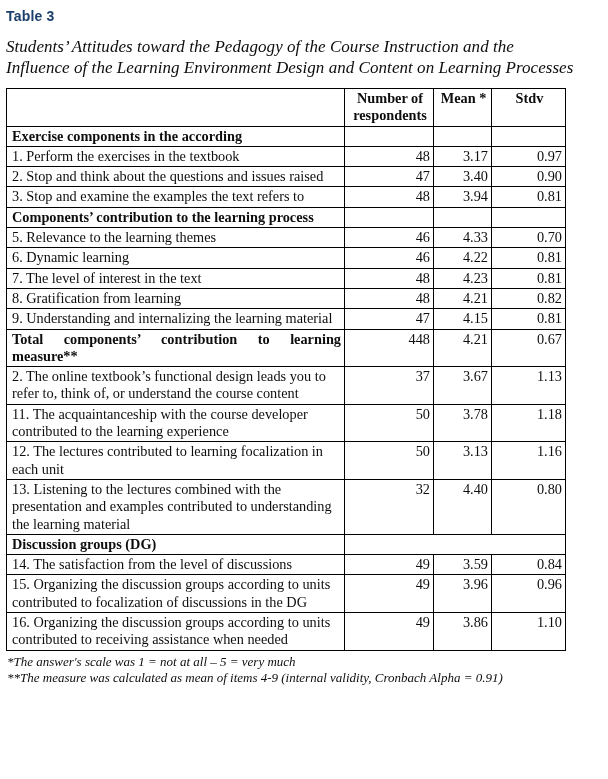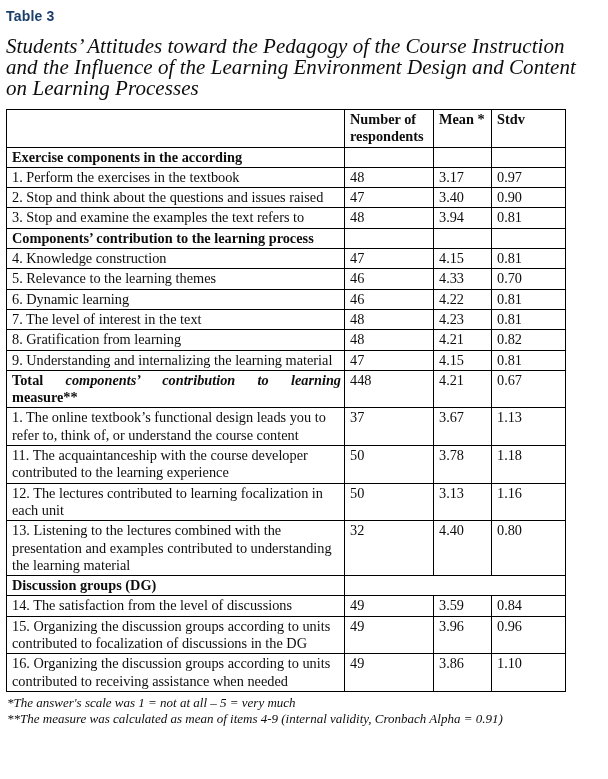--- a/index.html
+++ b/index.html
@@ -27,21 +27,21 @@
     font-family: "Liberation Sans", "DejaVu Sans", sans-serif;
     font-weight: bold;
     font-size: 14px;
     color: #1b3f6b;
     letter-spacing: 0.2px;
     margin: 2px 0 0 1px;
     line-height: 16px;
   }
   .caption {
     font-style: italic;
-    font-size: 21px;
+    font-size: 17px;
     line-height: 21px;
     margin: 12px 0 10px 1px;
     width: 574px;
     letter-spacing: 0.05px;
   }
 
   
   table.t3 {
     border-collapse: collapse;
     width: 560px;
@@ -57,48 +57,48 @@
     height: 17px;
   }
   col.c-item  { width: 338px; }
   col.c-num   { width: 89px; }
   col.c-mean  { width: 58px; }
   col.c-stdv  { width: 74px; }
 
   
   .hdr {
     font-weight: bold;
-    text-align: left;
+    text-align: center;
     vertical-align: top;
     padding-top: 2px;
     line-height: 17.5px;
     margin-top: 38px;
   }
   .hdr.blank { border-top: 1px solid #000; }
 
   
   .section {
     font-weight: bold;
     padding-top: 1px;
   }
   
   .total-row {
     font-weight: bold;
     text-align: justify;
     text-align-last: justify;
     padding-right: 8px;
   }
-  .total-row .ital { font-style: italic; }
+  .total-row .ital { }
   .total-row .lastline {
     display: block;
     text-align: left;
     text-align-last: left;
   }
   .num {
-    text-align: left;
+    text-align: right;
     padding-left: 0;
     padding-right: 0;
   }
 
   
   .footnotes {
     margin: 3px 0 0 2px;
     font-size: 13px;
     line-height: 16.5px;
     font-style: italic;
@@ -155,26 +155,20 @@
           <td class="num">3.94</td>
           <td class="num">0.81</td>
         </tr>
         <tr>
           <td class="section">Components’ contribution to the learning process</td>
           <td class="num">&nbsp;</td>
           <td class="num">&nbsp;</td>
           <td class="num">&nbsp;</td>
         </tr>
         <tr>
-          <td>4. Knowledge construction</td>
-          <td class="num">47</td>
-          <td class="num">4.15</td>
-          <td class="num">0.81</td>
-        </tr>
-        <tr>
           <td>5. Relevance to the learning themes</td>
           <td class="num">46</td>
           <td class="num">4.33</td>
           <td class="num">0.70</td>
         </tr>
         <tr>
           <td>6. Dynamic learning</td>
           <td class="num">46</td>
           <td class="num">4.22</td>
           <td class="num">0.81</td>
@@ -197,21 +191,21 @@
           <td class="num">4.15</td>
           <td class="num">0.81</td>
         </tr>
         <tr>
           <td class="total-row"><span>Total</span> <span class="ital">components’ contribution to learning</span><span class="lastline">measure**</span></td>
           <td class="num">448</td>
           <td class="num">4.21</td>
           <td class="num">0.67</td>
         </tr>
         <tr>
-          <td>1. The online textbook’s functional design leads you to refer to, think of, or understand the course content</td>
+          <td>2. The online textbook’s functional design leads you to refer to, think of, or understand the course content</td>
           <td class="num">37</td>
           <td class="num">3.67</td>
           <td class="num">1.13</td>
         </tr>
         <tr>
           <td>11. The acquaintanceship with the course developer contributed to the learning experience</td>
           <td class="num">50</td>
           <td class="num">3.78</td>
           <td class="num">1.18</td>
         </tr>

